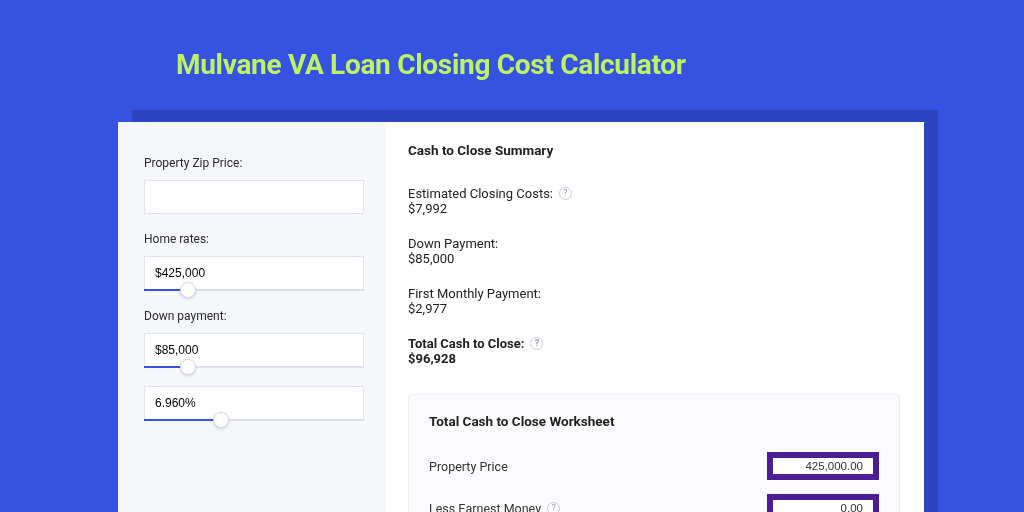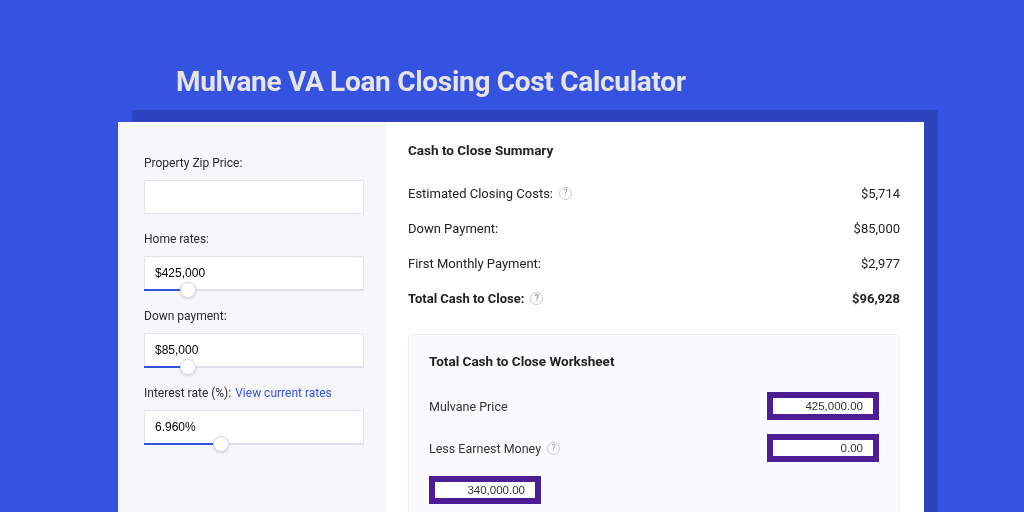--- a/index.html
+++ b/index.html
@@ -5,25 +5,25 @@
   * { box-sizing: border-box; margin: 0; padding: 0; }
   body {
     font-family: -apple-system, BlinkMacSystemFont, "Segoe UI", Roboto, Helvetica, Arial, sans-serif;
     background: #3552e0;
     width: 1024px;
     height: 512px;
     overflow: hidden;
     position: relative;
   }
   .page-title {
-    color: #e5e5e5;
+    color: #bef264;
     font-size: 28px;
     font-weight: 700;
     text-align: left;
-    padding: 65px 0 0 176px;
+    padding: 48px 0 0 176px;
     letter-spacing: -0.3px;
   }
   .shadow-box {
     position: absolute;
     top: 110px;
     left: 132px;
     width: 806px;
     height: 420px;
     background: #2c44c0;
   }
@@ -101,20 +101,21 @@
   .section-title {
     font-size: 13.5px;
     font-weight: 700;
     margin-bottom: 18px;
   }
   .sum-row {
     display: flex;
     justify-content: space-between;
     align-items: flex-start;
     padding: 10px 0;
+    flex-direction: column;
   }
   .sum-row .lbl { display: flex; align-items: center; gap: 6px; color: #222;}
   .sum-row.total { font-weight: 700; }
   .help-icon {
     width: 13px; height: 13px;
     border: 1px solid #c7cad3;
     border-radius: 50%;
     display: inline-flex;
     align-items: center;
     justify-content: center;
@@ -187,24 +188,20 @@
           <input class="text-input" value="$85,000" style="">
         </div>
         <div class="slider-rail">
           <div class="slider-fill" style="width: 20%;"></div>
           <div class="slider-knob" style="left: 20%;"></div>
         </div>
       </div>
     </div>
 
     <div class="fld">
-      <div class="ir-label">
-        <span>Interest rate (%):</span>
-        <a class="link">View current rates</a>
-      </div>
       <div class="slider-wrap">
         <input class="text-input" value="6.960%" style="">
         <div class="slider-rail">
           <div class="slider-fill" style="width: 35%;"></div>
           <div class="slider-knob" style="left: 35%;"></div>
         </div>
       </div>
     </div>
 
   </div>
@@ -212,21 +209,21 @@
   <div class="right-col">
 
     <div class="section-title">Cash to Close Summary</div>
 
     <div id="summary-rows">
         <div class="sum-row">
           <span class="lbl">
             <span>Estimated Closing Costs:</span>
             <span class="help-icon">?</span>
           </span>
-          <span>$5,714</span>
+          <span>$7,992</span>
         </div>
         <div class="sum-row">
           <span class="lbl">
             <span>Down Payment:</span>
           </span>
           <span>$85,000</span>
         </div>
         <div class="sum-row">
           <span class="lbl">
             <span>First Monthly Payment:</span>
@@ -243,21 +240,21 @@
       <span>$96,928</span>
     </div>
 
     <div class="divider"></div>
 
     <div class="ws-card">
       <div class="ws-title">Total Cash to Close Worksheet</div>
       <div id="worksheet-rows">
           <div class="ws-row">
             <span class="lbl">
-              <span>Mulvane Price</span>
+              <span>Property Price</span>
             </span>
             <input class="ws-val" value="425,000.00" style="">
           </div>
           <div class="ws-row">
             <span class="lbl">
               <span>Less Earnest Money</span>
               <span class="help-icon">?</span>
             </span>
             <input class="ws-val" value="0.00" style="">
           </div>

